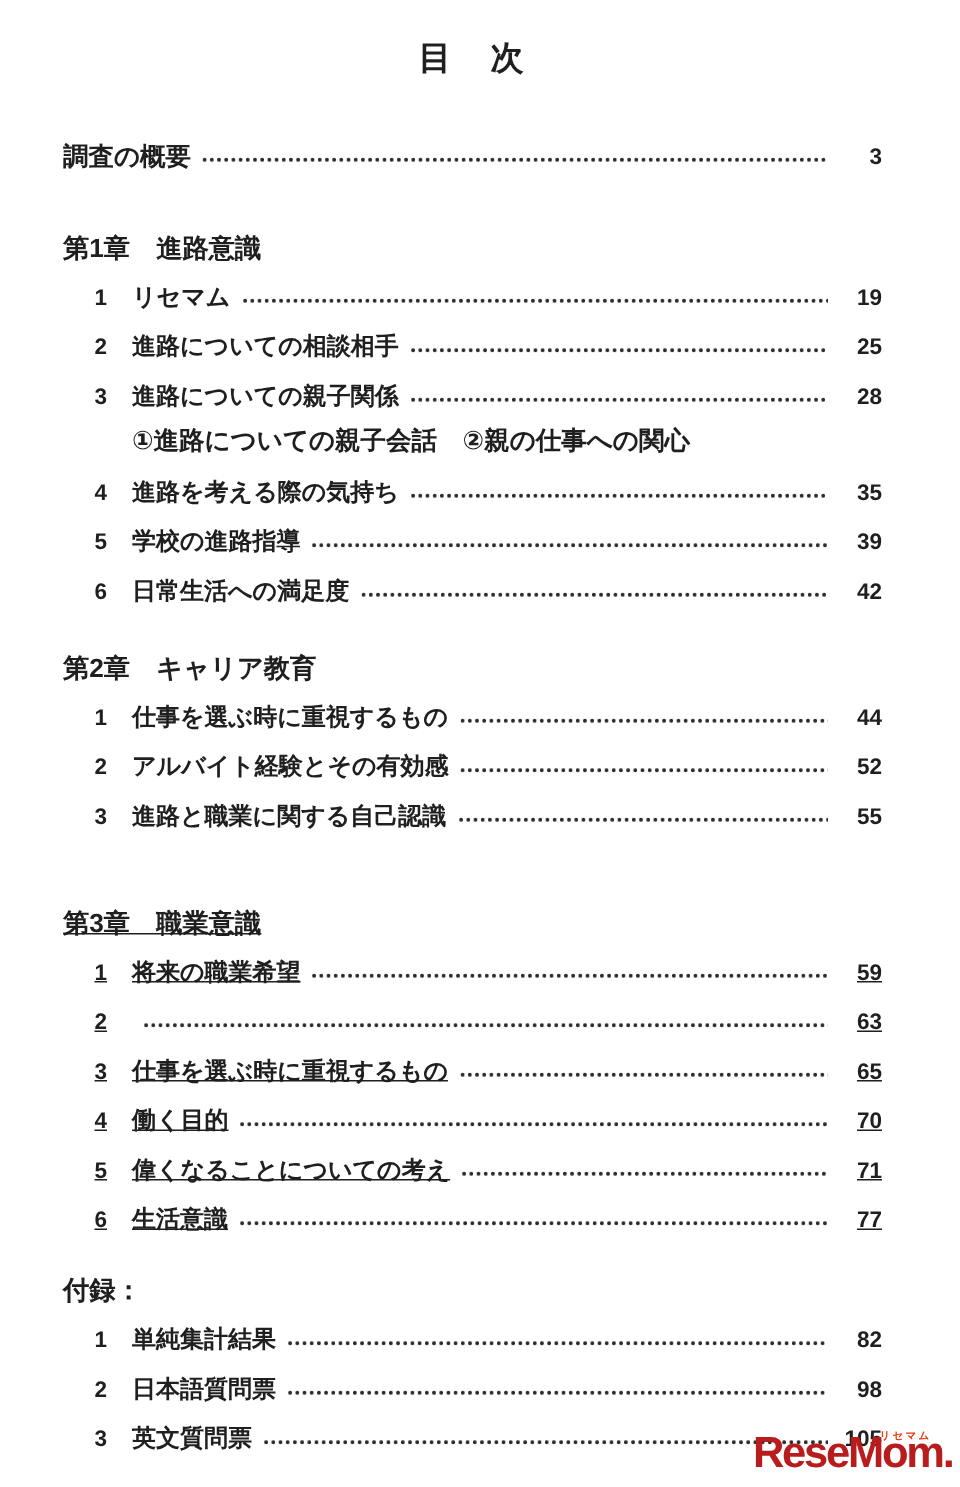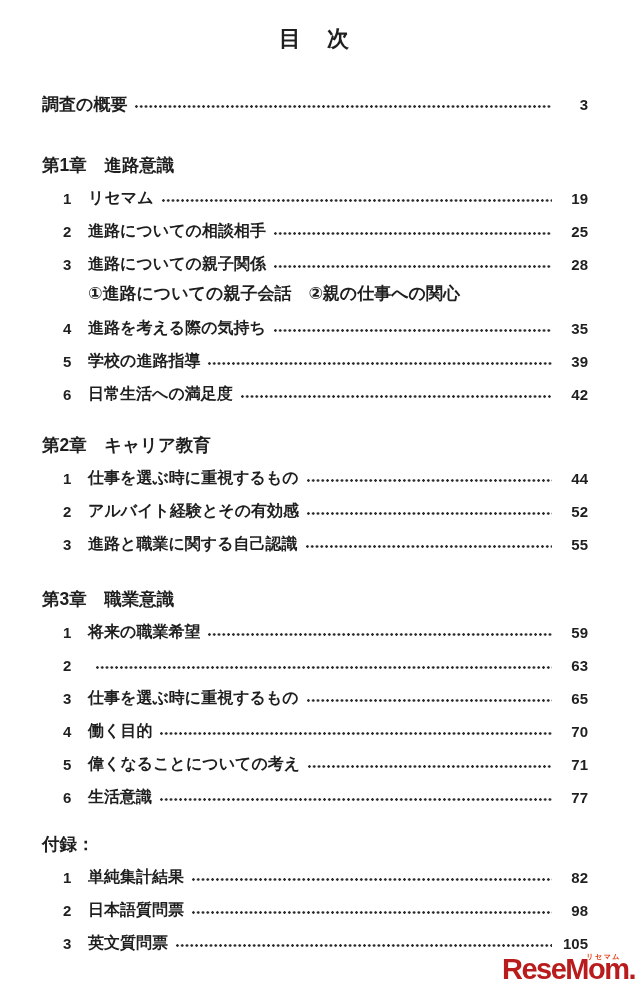--- a/index.html
+++ b/index.html
@@ -25,21 +25,21 @@
     align-items:center;
     height:24px;
     margin-bottom:9px;
     font-weight:700;
   }
   .intro-row{margin-top:40px;margin-bottom:0;}
   .intro-row .label{font-size:17px;}
   .sec{margin:0;}
   .sec-1{margin-top:38px;}
   .sec-2{margin-top:28px;}
-  .sec-3{margin-top:32px;}
+  .sec-3{margin-top:48px;text-decoration:underline;}
   .sec-4{margin-top:24px;}
   .sec-head{
     font-size:17.5px;
     font-weight:700;
     line-height:22px;
     margin:0 0 10px 0;
   }
   .item{padding-left:21px;}
   .num{
     flex:none;

